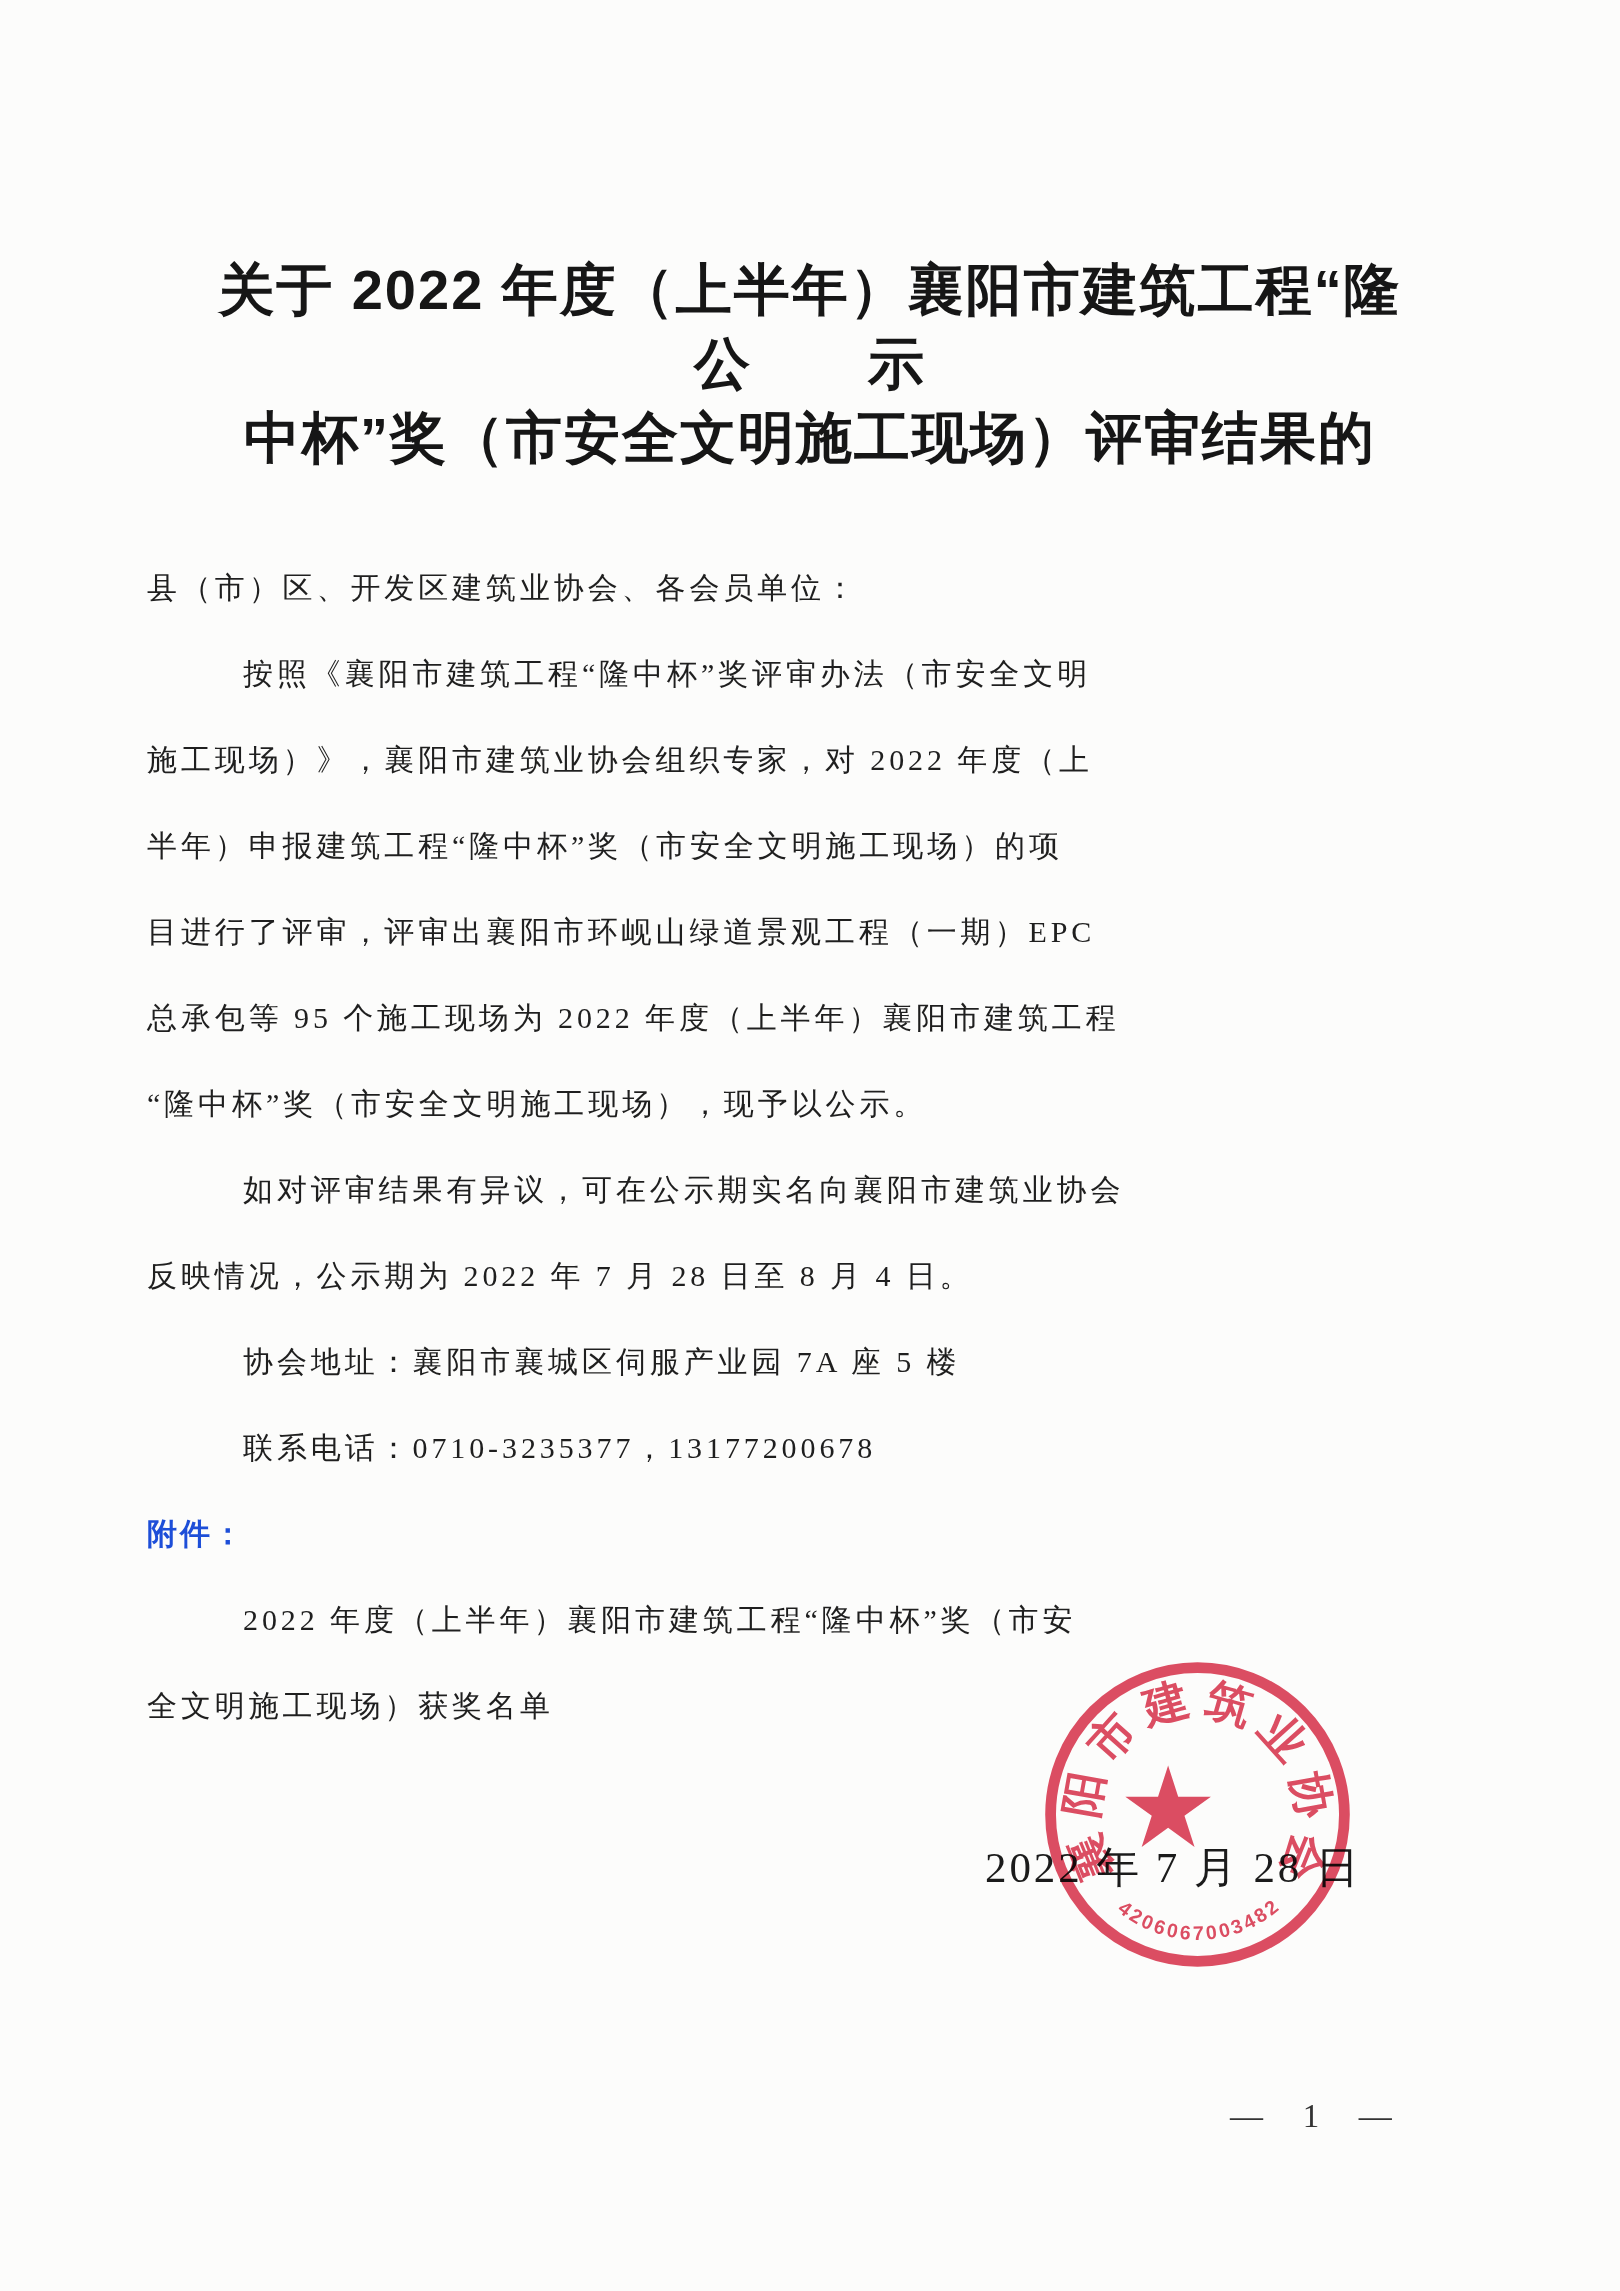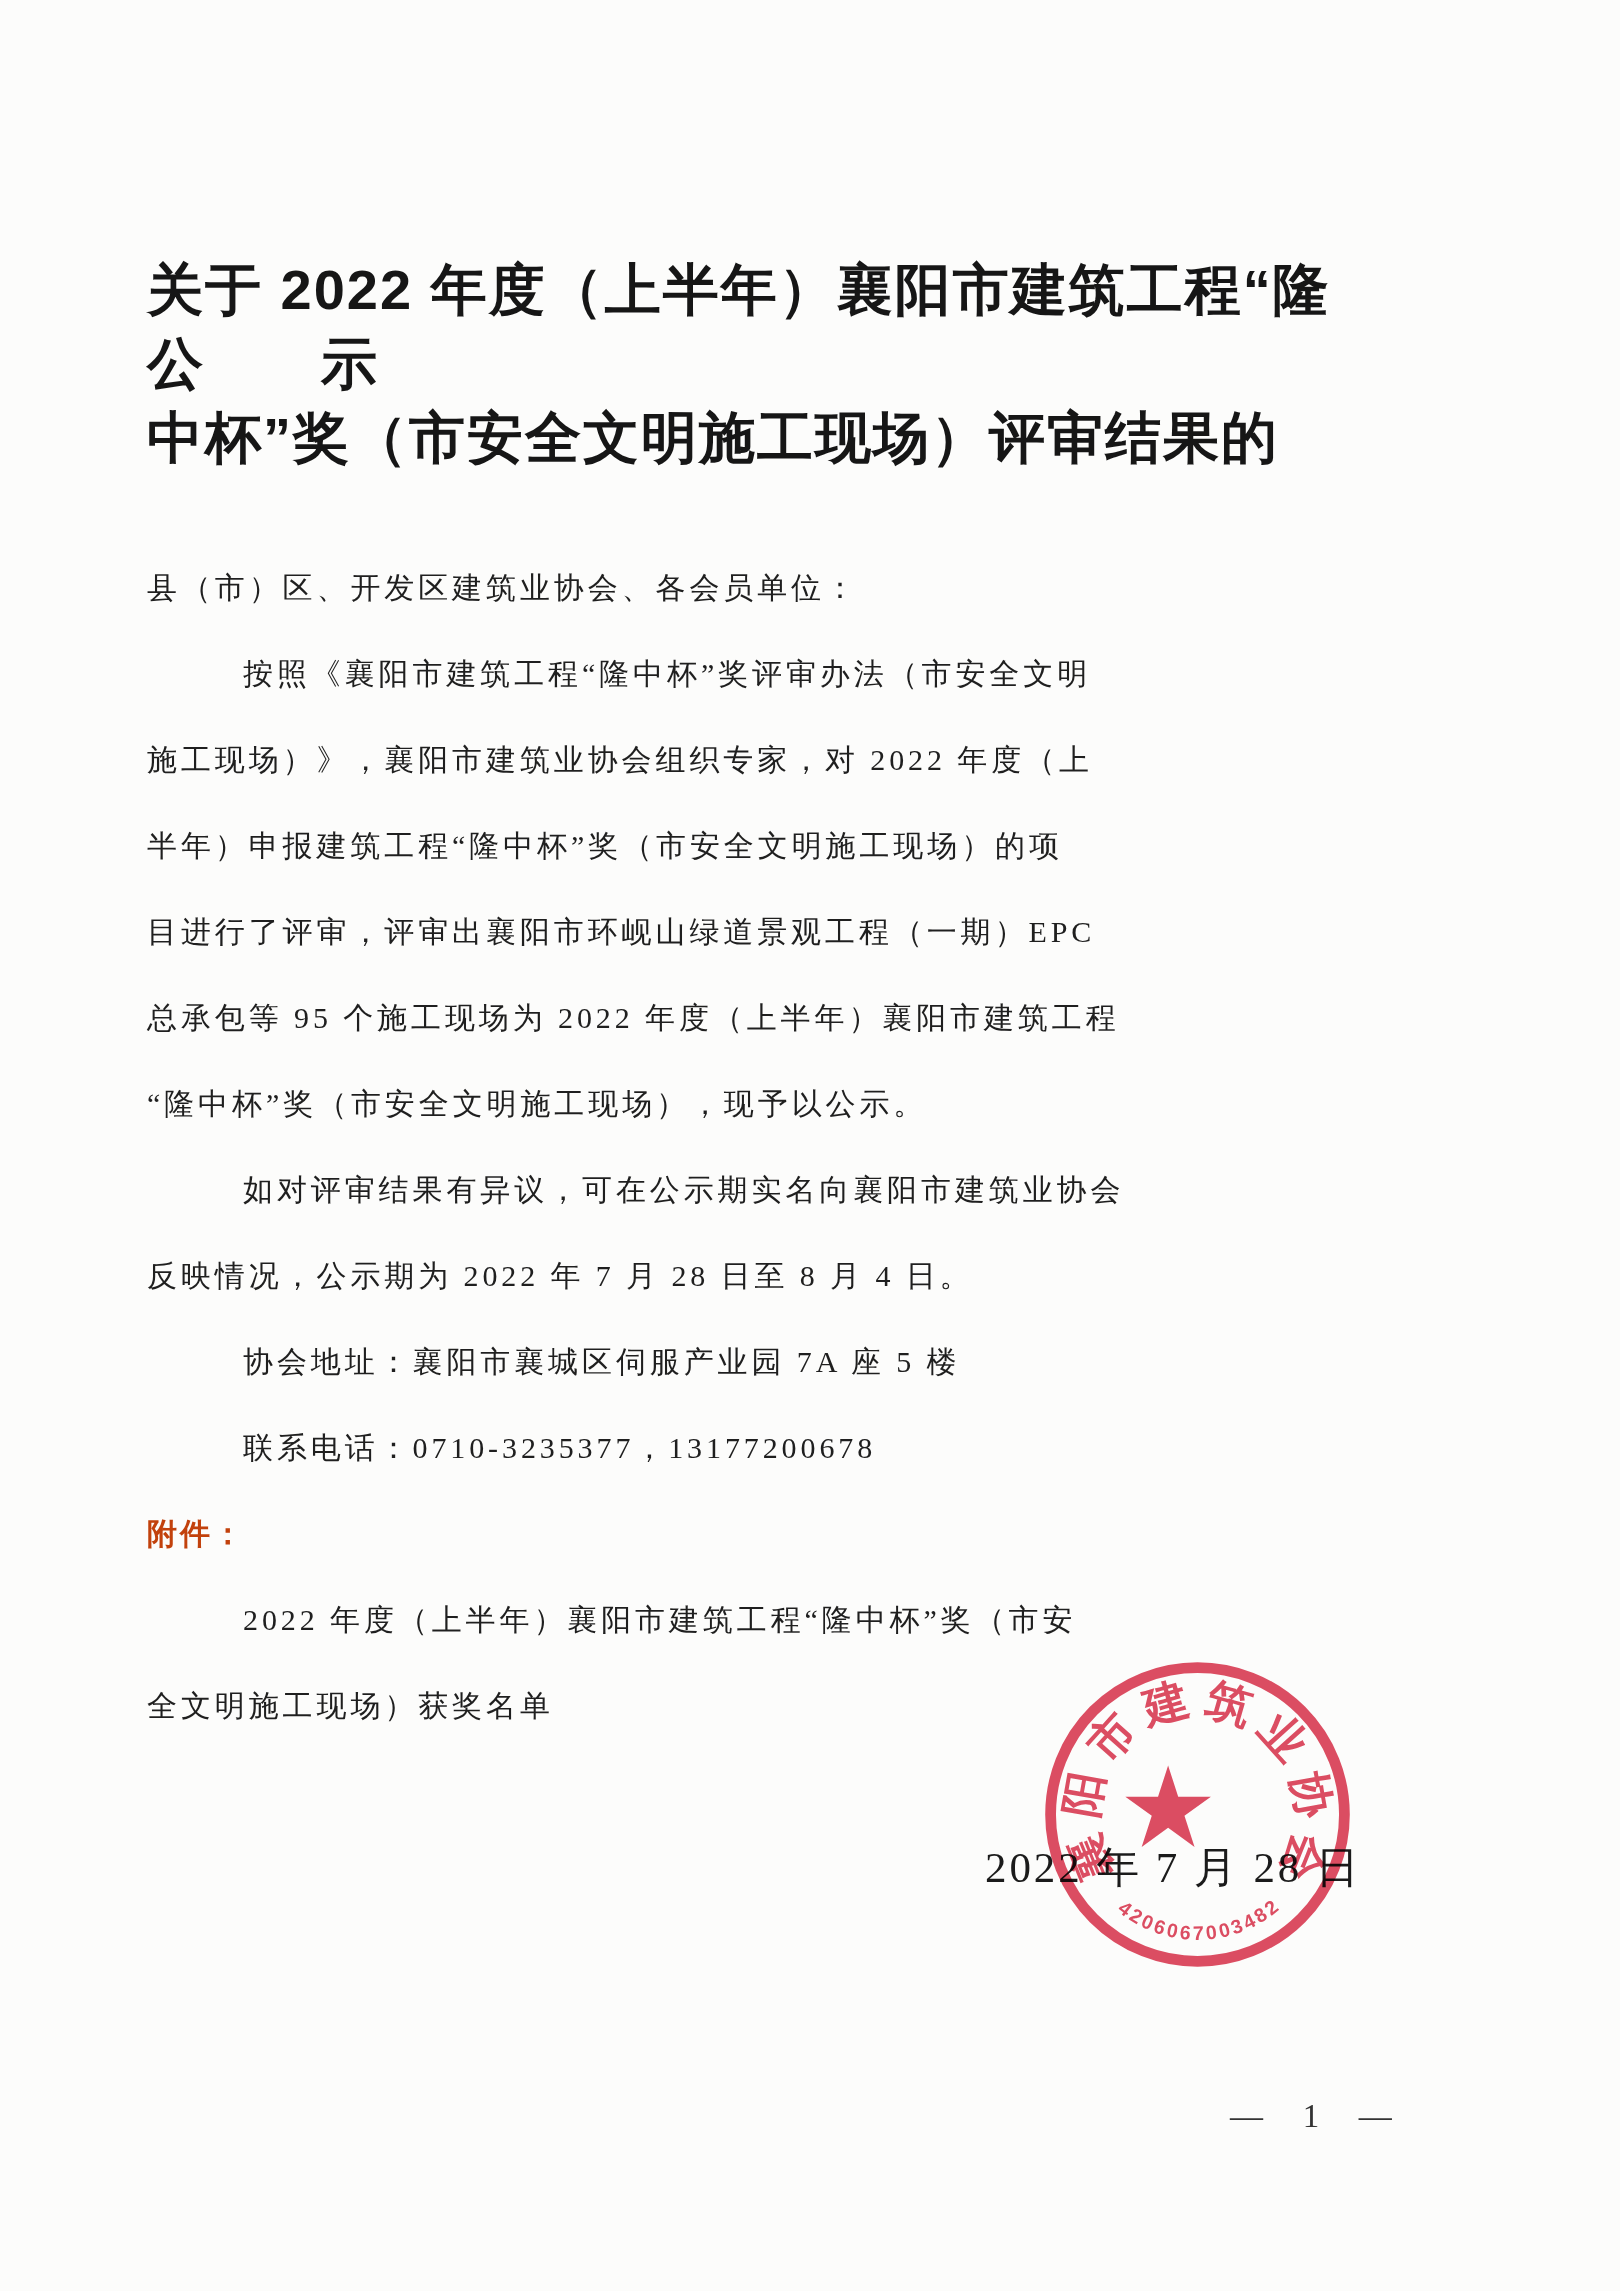--- a/index.html
+++ b/index.html
@@ -9,21 +9,21 @@
     width:1620px; height:2292px;
     margin:0 auto;
     background:#fcfcfb;
     overflow:hidden;
     font-family:"Liberation Serif", serif;
     color:#1f1f1f;
   }
   .doc-title {
     position:absolute;
     left:147px; top:253px; width:1326px;
-    text-align:left;
+    text-align:center;
     font-family:"Liberation Sans", sans-serif;
     font-weight:bold;
     font-size:56px;
     line-height:74px;
     letter-spacing:2px;
     color:#161616;
   }
   .doc-title .t-line { white-space:nowrap; }
   .body-block {
     position:absolute;
@@ -31,21 +31,21 @@
     font-size:30px;
     line-height:86px;
     letter-spacing:3.9px;
   }
   .line { height:86px; white-space:nowrap; }
   .indent-2 { padding-left:96px; }
   .bold-hei {
     font-family:"Liberation Sans", sans-serif;
     font-weight:bold;
     letter-spacing:2.9px;
-    color:#c2410c;
+    color:#1d4ed8;
   }
   .sign-date {
     position:absolute;
     left:985px; top:1839px;
     font-size:43px;
     letter-spacing:2.9px;
     color:#1b1b1b;
     white-space:nowrap;
     z-index:2;
   }

